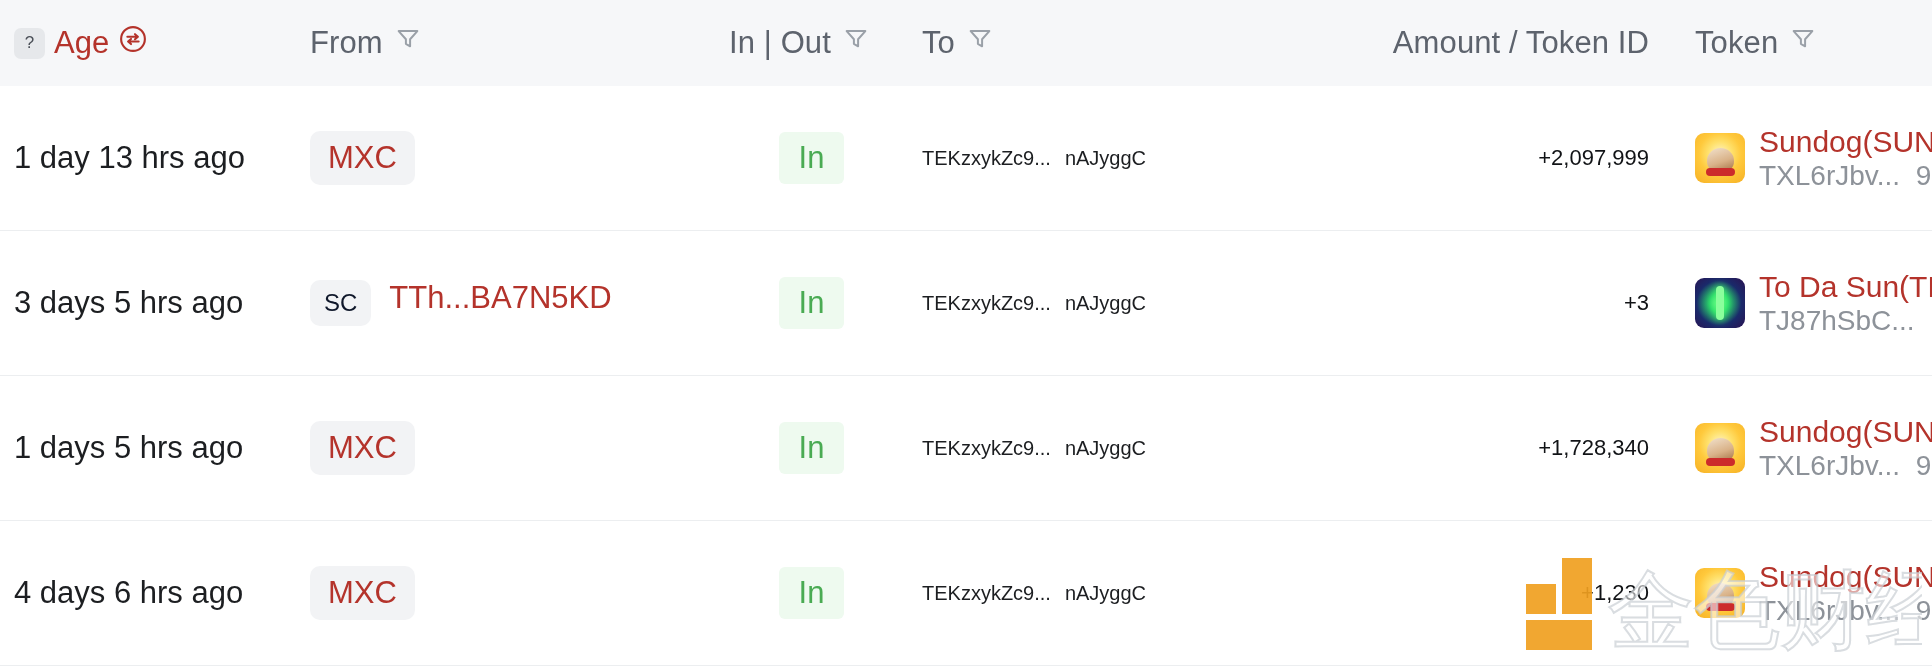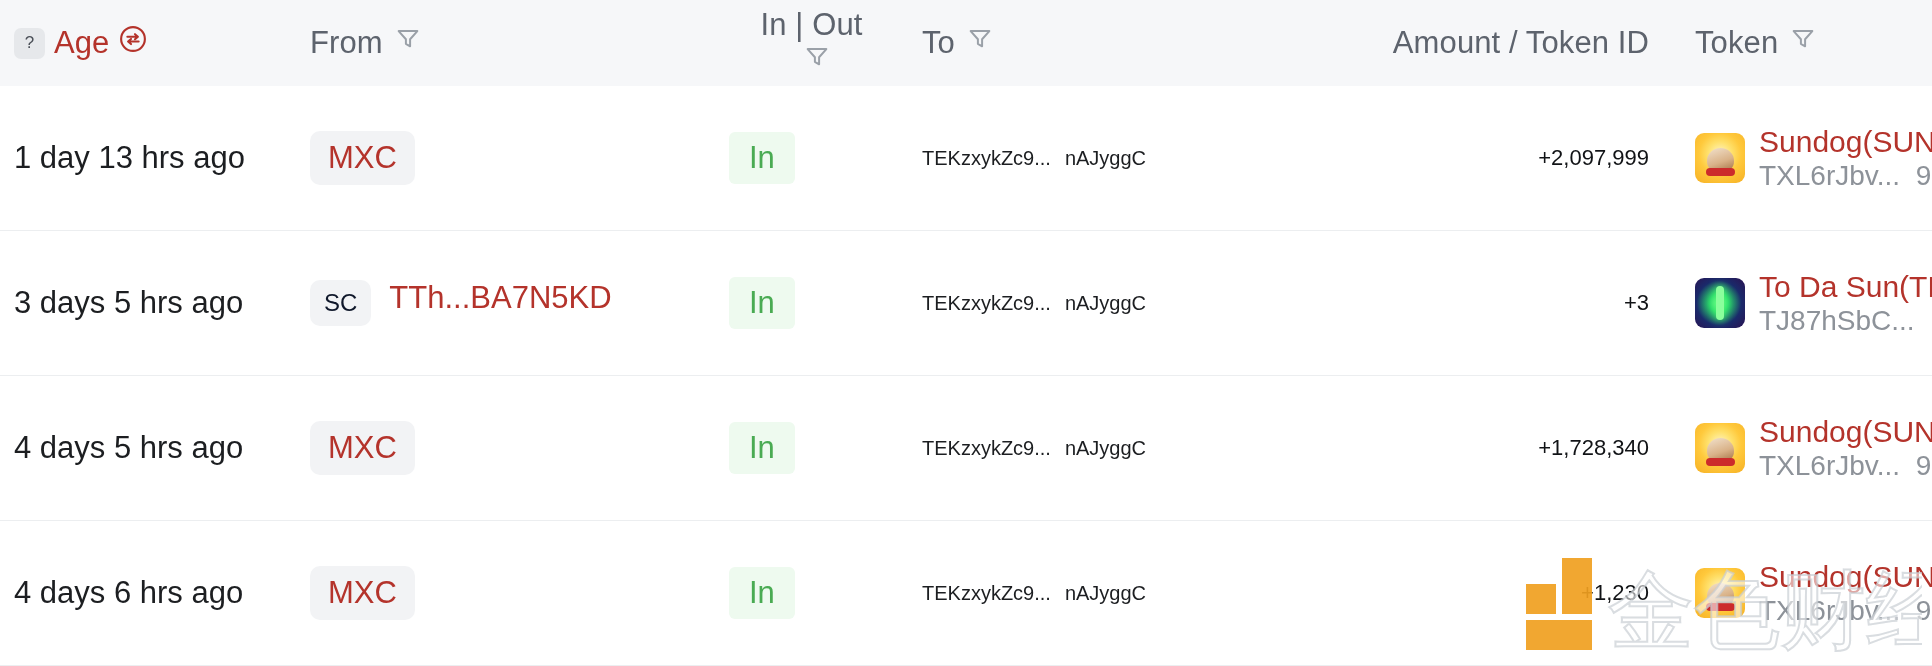--- a/index.html
+++ b/index.html
@@ -35,21 +35,21 @@
     display: flex;
     align-items: center;
     font-size: 31px;
     color: #5d636d;
     font-weight: 400;
     letter-spacing: 0.1px;
     box-sizing: border-box;
   }
   .col-age      { width: 310px; padding-left: 14px; }
   .col-from     { width: 362px; padding-left: 0px; }
-  .col-inout    { width: 222px; justify-content: flex-start; padding-left: 57px; flex-direction: column;}
+  .col-inout    { width: 222px; justify-content: flex-start; padding-left: 57px;}
   .col-to       { width: 390px; padding-left: 28px; }
   .col-amount   { width: 365px; justify-content: flex-end; }
   .col-token    { width: 283px; padding-left: 46px; }
 
   .help-badge {
     width: 31px;
     height: 31px;
     border-radius: 7px;
     background: #e6e8eb;
     color: #4a4f57;
@@ -334,21 +334,21 @@
         <span class="token-addr">
           <span>TJ87hSbC...</span>&nbsp;
           <span>BqHAU5Q</span>
         </span>
       </span>
     </div>
   </div>
 
   <div class="trow">
     <div class="td col-age">
-      <span class="age-text">4 days 5 hrs ago</span>
+      <span class="age-text">1 days 5 hrs ago</span>
     </div>
     <div class="td col-from from-cell">
       <span class="tag-badge">MXC</span>
     </div>
     <div class="td col-inout inout-cell">
       <span class="in-badge">In</span>
     </div>
     <div class="td col-to to-cell">
       <span class="addr-plain">TEKzxykZc9...</span>
       <span class="addr-plain" style="margin-left:14px;">nAJyggC</span>

